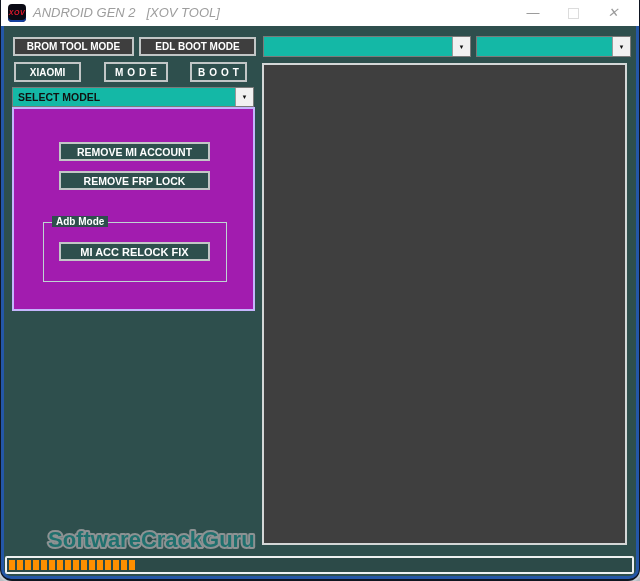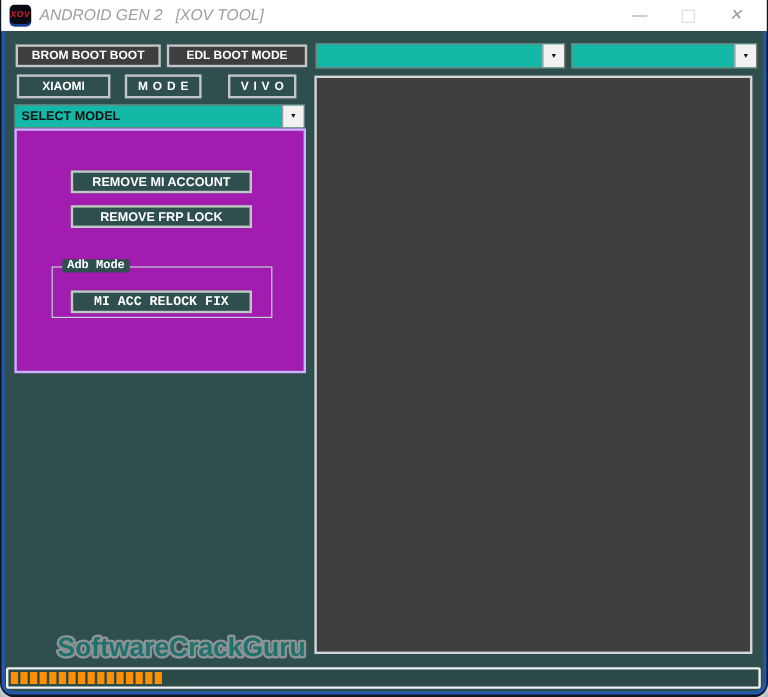--- a/index.html
+++ b/index.html
@@ -50,45 +50,45 @@
   <div class="titlebar">
     <div class="app-icon">XOV</div>
     <div class="win-title">ANDROID GEN 2   [XOV TOOL]</div>
     <div class="win-btn" style="left:515px">—</div>
     <div class="win-btn max" style="left:555px"><span></span></div>
     <div class="win-btn" style="left:595px">✕</div>
   </div>
 
   <div class="body-bg"></div>
 
-  <div class="btn dark" style="left:13px;top:37px;width:121px;height:19px;">BROM BOOT BOOT</div>
+  <div class="btn dark" style="left:13px;top:37px;width:121px;height:19px;">BROM TOOL MODE</div>
   <div class="btn dark" style="left:139px;top:37px;width:117px;height:19px;">EDL BOOT MODE</div>
 
   <div class="combo" style="left:263px;top:36px;width:208px;height:21px;">
     <div class="val"></div>
     <div class="arrow">▼</div>
   </div>
   <div class="combo" style="left:476px;top:36px;width:155px;height:21px;">
     <div class="val"></div>
     <div class="arrow">▼</div>
   </div>
 
-  <div class="btn teal" style="left:14px;top:62px;width:78px;height:20px;">XIAOMI</div>
+  <div class="btn teal" style="left:14px;top:62px;width:67px;height:20px;">XIAOMI</div>
   <div class="btn teal spaced" style="left:104px;top:62px;width:64px;height:20px;">MODE</div>
-  <div class="btn teal spaced" style="left:190px;top:62px;width:57px;height:20px;">VIVO</div>
+  <div class="btn teal spaced" style="left:190px;top:62px;width:57px;height:20px;">BOOT</div>
 
   <div class="combo" style="left:12px;top:87px;width:242px;height:20px;">
     <div class="val">SELECT MODEL</div>
     <div class="arrow">▼</div>
   </div>
 
   <div class="panel" style="left:12px;top:107px;width:243px;height:204px;">
     <div class="btn teal" style="left:45px;top:33px;width:151px;height:19px;font-size:10.5px;">REMOVE MI ACCOUNT</div>
     <div class="btn teal" style="left:45px;top:62px;width:151px;height:19px;font-size:10.5px;">REMOVE FRP LOCK</div>
-    <div class="group" style="left:29px;top:113px;width:184px;height:43px;font-family:Liberation Mono, monospace;">
+    <div class="group" style="left:29px;top:113px;width:184px;height:60px;">
       <div class="legend">Adb Mode</div>
       <div class="btn teal" style="left:15px;top:19px;width:151px;height:19px;font-size:11px;">MI ACC RELOCK FIX</div>
     </div>
   </div>
 
   <div class="logpanel" style="left:262px;top:63px;width:365px;height:482px;"></div>
 
   <svg class="watermark" width="230" height="34">
     <text x="6" y="25">SoftwareCrackGuru</text>
   </svg>

